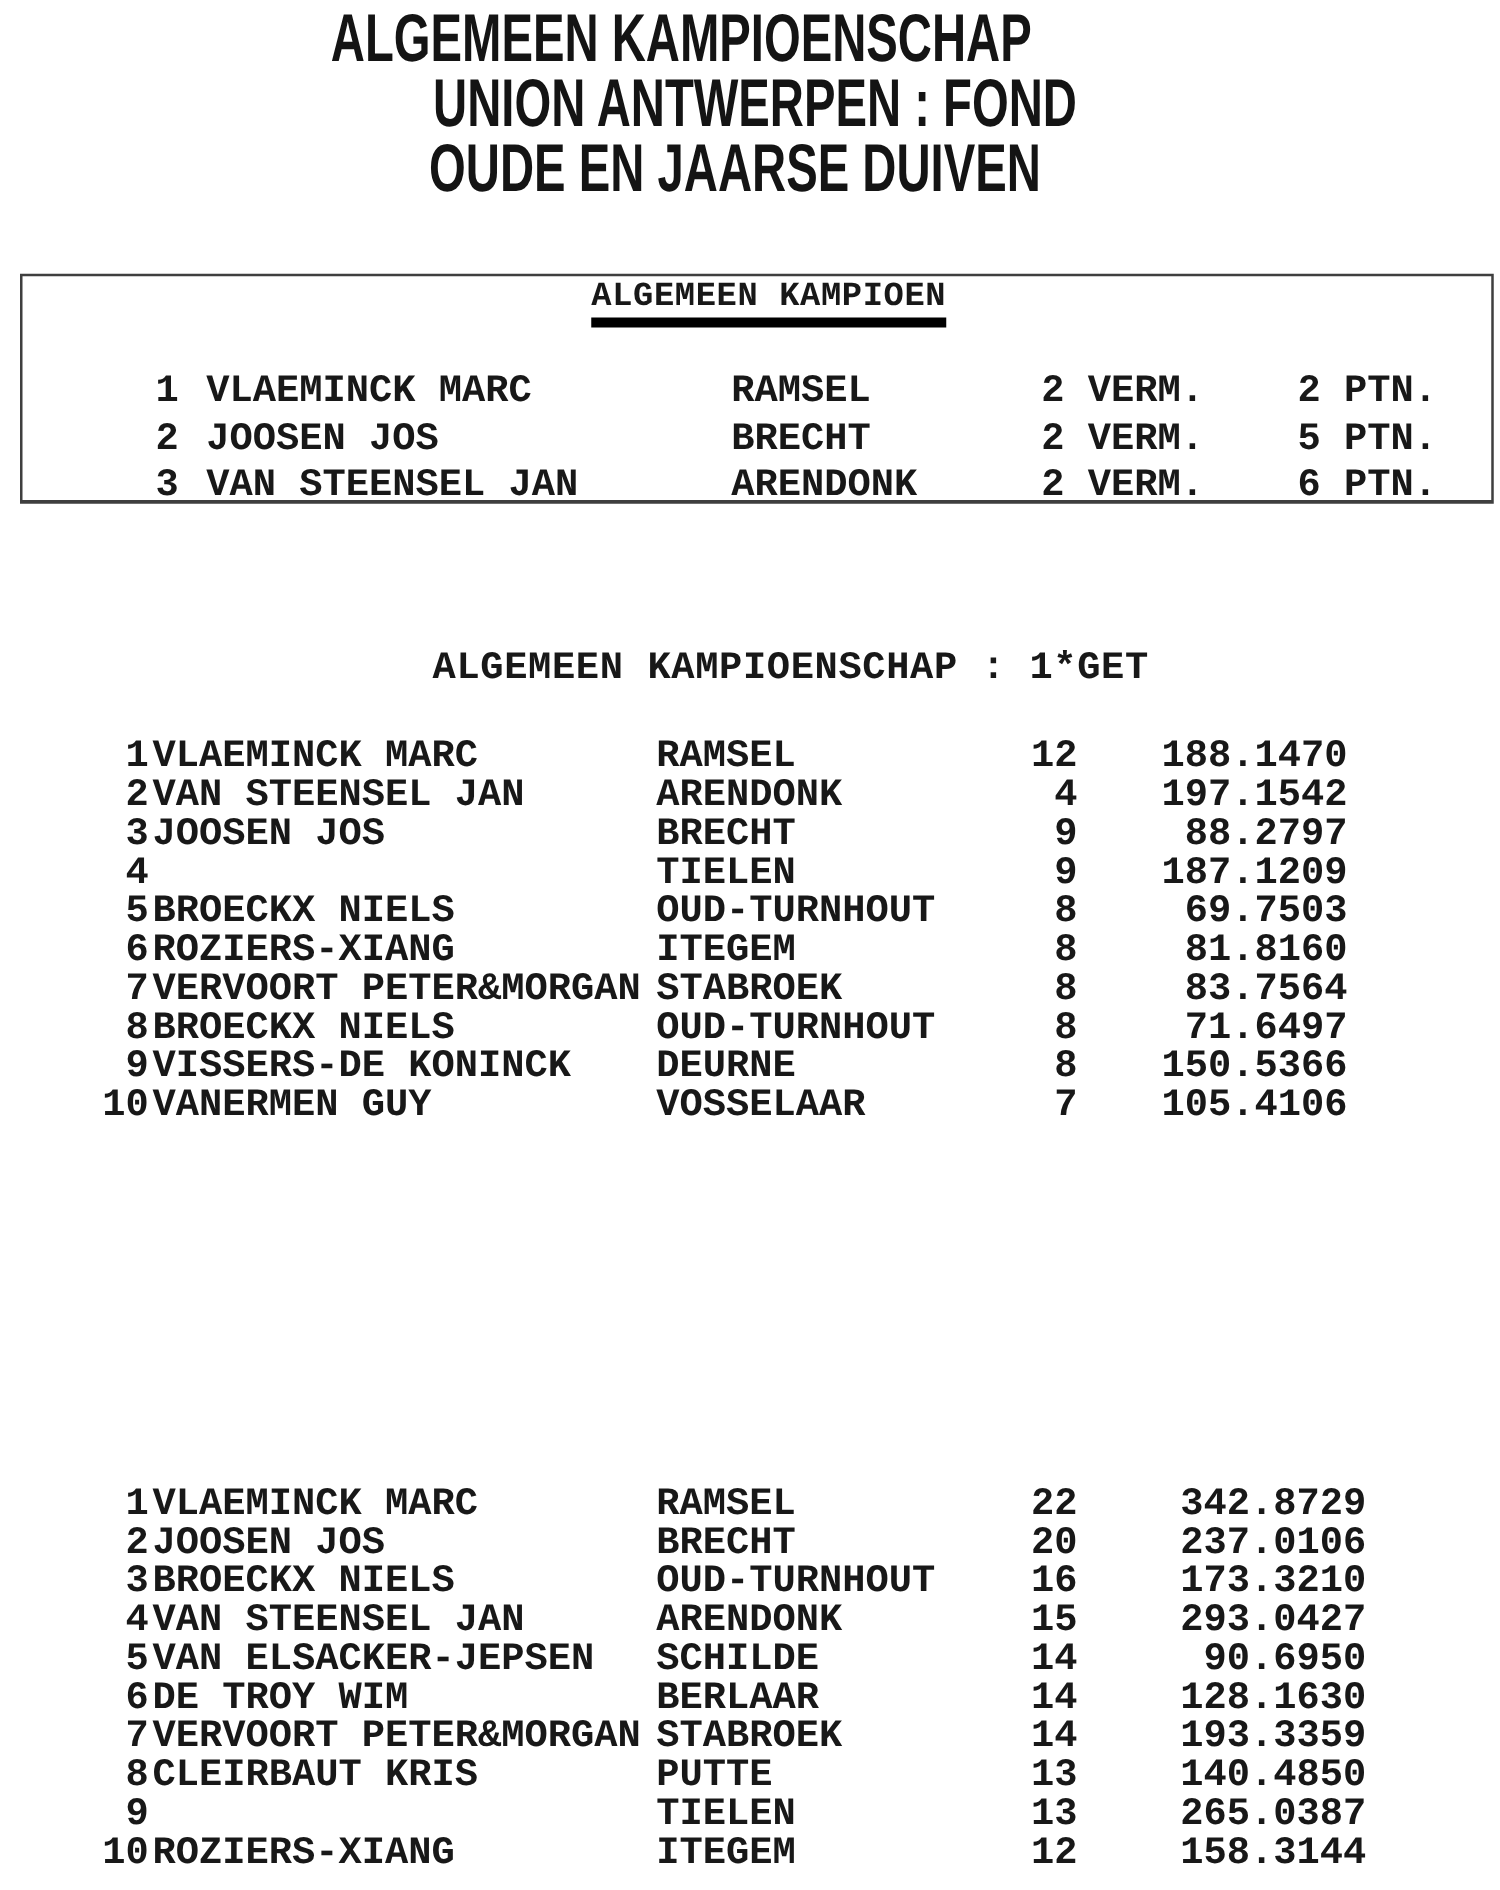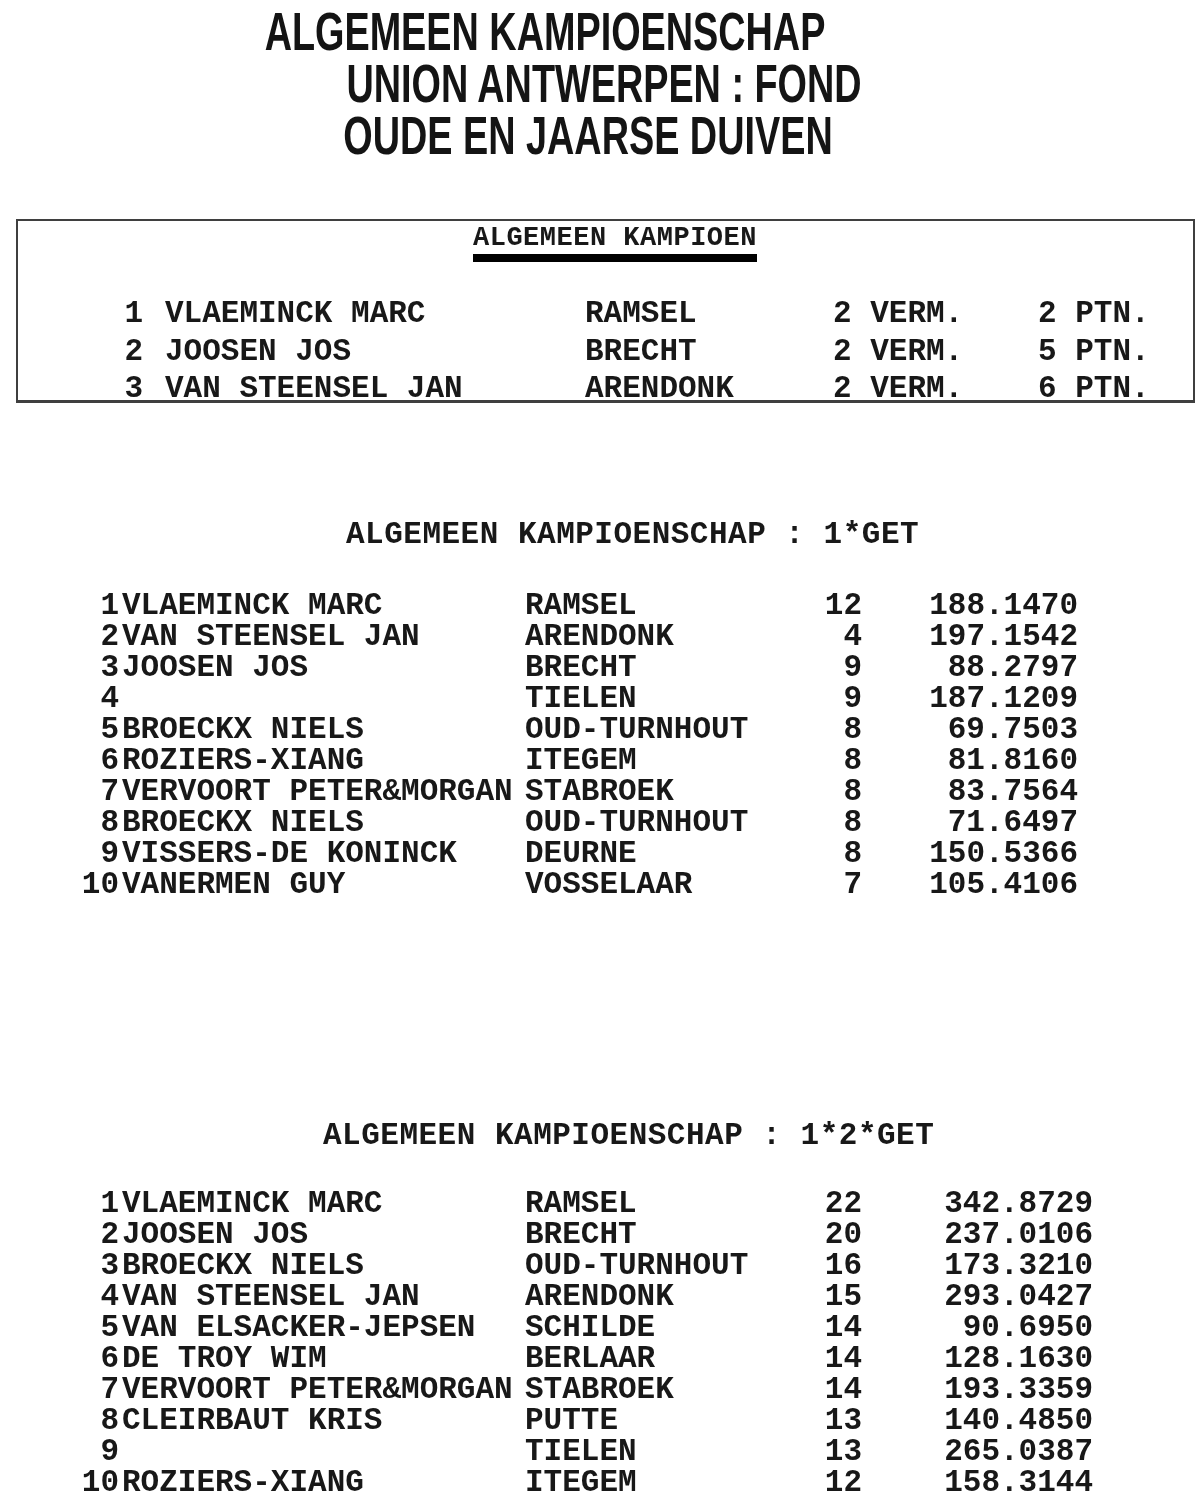--- a/index.html
+++ b/index.html
@@ -114,21 +114,20 @@
       <div class="row table-row" style="top: 62px;"><span class="col rank">3</span><span class="col name">JOOSEN JOS</span><span class="col city">BRECHT</span><span class="col count">9</span><span class="col points">88.2797</span></div>
       <div class="row table-row" style="top: 93px;"><span class="col rank">4</span><span class="col city">TIELEN</span><span class="col count">9</span><span class="col points">187.1209</span></div>
       <div class="row table-row" style="top: 124px;"><span class="col rank">5</span><span class="col name">BROECKX NIELS</span><span class="col city">OUD-TURNHOUT</span><span class="col count">8</span><span class="col points">69.7503</span></div>
       <div class="row table-row" style="top: 155px;"><span class="col rank">6</span><span class="col name">ROZIERS-XIANG</span><span class="col city">ITEGEM</span><span class="col count">8</span><span class="col points">81.8160</span></div>
       <div class="row table-row" style="top: 186px;"><span class="col rank">7</span><span class="col name">VERVOORT PETER&amp;MORGAN</span><span class="col city">STABROEK</span><span class="col count">8</span><span class="col points">83.7564</span></div>
       <div class="row table-row" style="top: 217px;"><span class="col rank">8</span><span class="col name">BROECKX NIELS</span><span class="col city">OUD-TURNHOUT</span><span class="col count">8</span><span class="col points">71.6497</span></div>
       <div class="row table-row" style="top: 248px;"><span class="col rank">9</span><span class="col name">VISSERS-DE KONINCK</span><span class="col city">DEURNE</span><span class="col count">8</span><span class="col points">150.5366</span></div>
       <div class="row table-row" style="top: 279px;"><span class="col rank">10</span><span class="col name">VANERMEN GUY</span><span class="col city">VOSSELAAR</span><span class="col count">7</span><span class="col points">105.4106</span></div>
     </div>
 
-  <div class="section-heading heading-s2">ALGEMEEN KAMPIOENSCHAP : 1*2*GET</div>
   <div class="table-rows table-s2" id="table-s2">
       <div class="row table-row" style="top: 0px;"><span class="col rank">1</span><span class="col name">VLAEMINCK MARC</span><span class="col city">RAMSEL</span><span class="col count">22</span><span class="col points">342.8729</span></div>
       <div class="row table-row" style="top: 31px;"><span class="col rank">2</span><span class="col name">JOOSEN JOS</span><span class="col city">BRECHT</span><span class="col count">20</span><span class="col points">237.0106</span></div>
       <div class="row table-row" style="top: 62px;"><span class="col rank">3</span><span class="col name">BROECKX NIELS</span><span class="col city">OUD-TURNHOUT</span><span class="col count">16</span><span class="col points">173.3210</span></div>
       <div class="row table-row" style="top: 93px;"><span class="col rank">4</span><span class="col name">VAN STEENSEL JAN</span><span class="col city">ARENDONK</span><span class="col count">15</span><span class="col points">293.0427</span></div>
       <div class="row table-row" style="top: 124px;"><span class="col rank">5</span><span class="col name">VAN ELSACKER-JEPSEN</span><span class="col city">SCHILDE</span><span class="col count">14</span><span class="col points">90.6950</span></div>
       <div class="row table-row" style="top: 155px;"><span class="col rank">6</span><span class="col name">DE TROY WIM</span><span class="col city">BERLAAR</span><span class="col count">14</span><span class="col points">128.1630</span></div>
       <div class="row table-row" style="top: 186px;"><span class="col rank">7</span><span class="col name">VERVOORT PETER&amp;MORGAN</span><span class="col city">STABROEK</span><span class="col count">14</span><span class="col points">193.3359</span></div>
       <div class="row table-row" style="top: 217px;"><span class="col rank">8</span><span class="col name">CLEIRBAUT KRIS</span><span class="col city">PUTTE</span><span class="col count">13</span><span class="col points">140.4850</span></div>
       <div class="row table-row" style="top: 248px;"><span class="col rank">9</span><span class="col city">TIELEN</span><span class="col count">13</span><span class="col points">265.0387</span></div>

